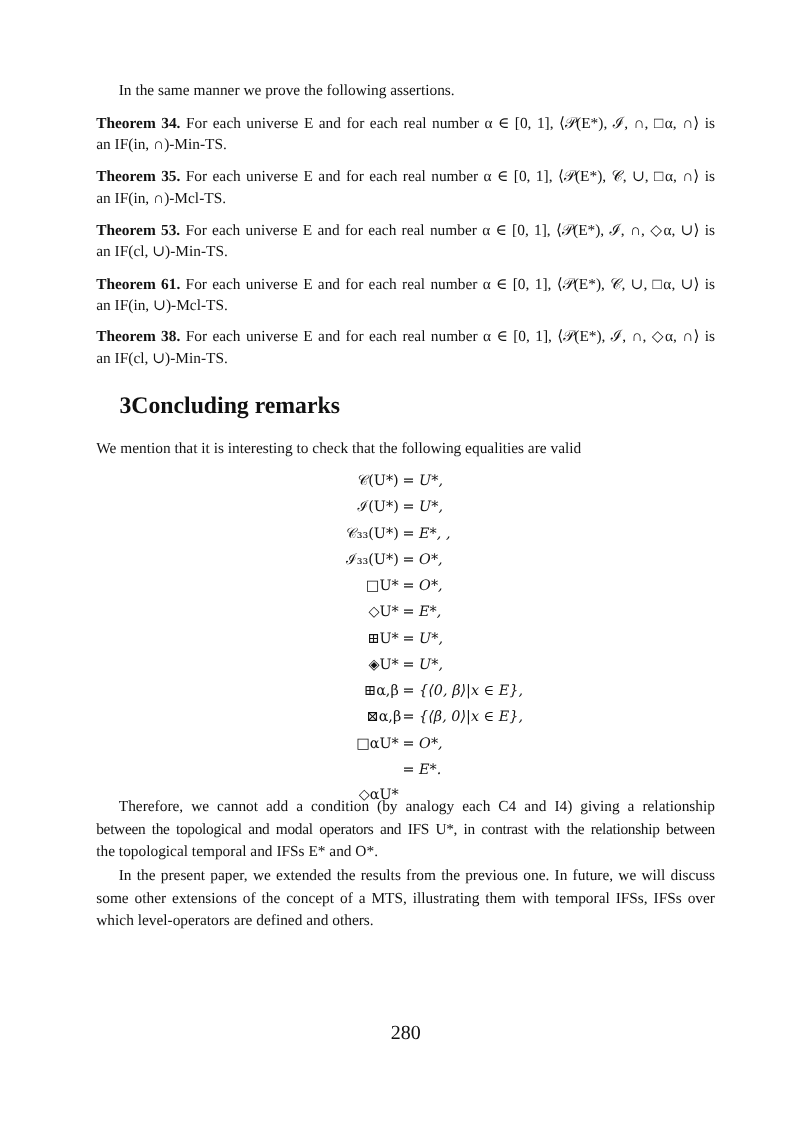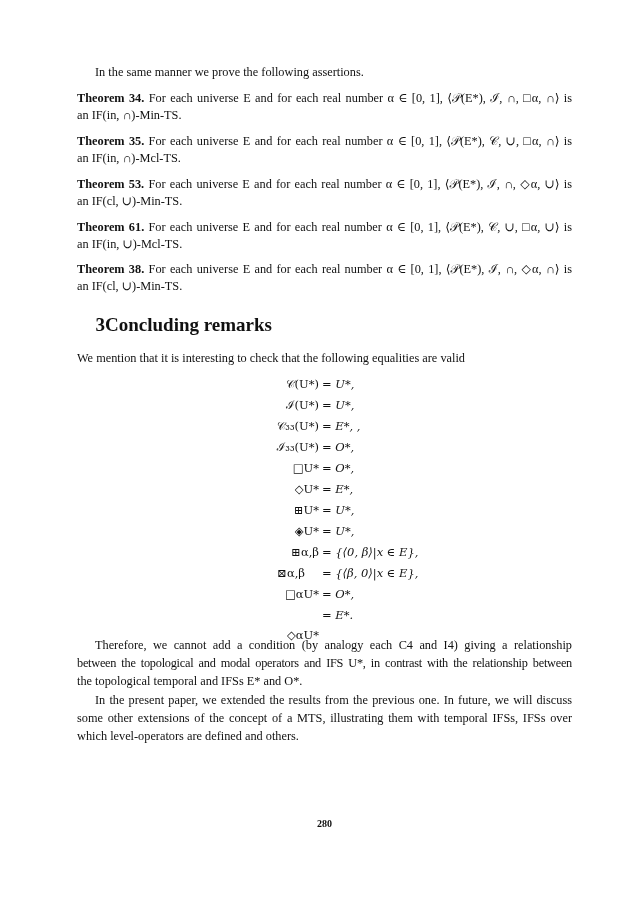--- a/index.html
+++ b/index.html
@@ -9,21 +9,21 @@
   .p { position:absolute; left:0; width:495px; font-size:12.3px; line-height:18px; white-space:nowrap; }
   .indent { padding-left:18px; box-sizing:border-box; }
   .justify { text-align:justify; text-align-last:justify; white-space:normal; }
   b.thm { font-weight:bold; }
   .heading { position:absolute; left:0; font-size:19px; font-weight:bold; line-height:24px; white-space:nowrap; }
   .heading .num { display:inline-block; width:28px; }
   .eqs { position:absolute; left:0; width:495px; }
   .eq { position:absolute; font-size:12.3px; line-height:18px; white-space:nowrap; font-family:"DejaVu Serif","Liberation Serif",serif; font-size:11.5px; }
   .eq .lhs { position:absolute; right:0; text-align:right; }
   .eq .rhs { position:absolute; left:0; font-style:italic; }
-  .pagenum { position:absolute; left:0; width:495px; text-align:center; font-size:10px;font-weight:bold; }
+  .pagenum { position:absolute; left:0; width:495px; text-align:center; font-size:16px; }
 </style>
 </head>
 <body>
 
 <div class="page">
 
   <div class="p indent" style="top:63px;">In the same manner we prove the following assertions.</div>
 
   <div class="p justify" style="top:89px;"><b class="thm">Theorem 34.</b> <span>For each universe E and for each real number α ∈ [0, 1], ⟨𝒫(E*), ℐ, ∩, □α, ∩⟩ is</span></div>
   <div class="p" style="top:106px;">an IF(in, ∩)-Min-TS.</div>
@@ -75,21 +75,21 @@
       </div>
     <div class="eq" style="top:147px; left:0; width:495px;">
         <span class="lhs" style="right:253px;">◈U*</span>
         <span class="rhs" style="left:245px;">= U*,</span>
       </div>
     <div class="eq" style="top:168px; left:0; width:495px;">
         <span class="lhs" style="right:253px;">⊞α,β</span>
         <span class="rhs" style="left:245px;">= {⟨0, β⟩|x ∈ E},</span>
       </div>
     <div class="eq" style="top:189px; left:0; width:495px;">
-        <span class="lhs" style="right:267px;">⊠α,β</span>
+        <span class="lhs" style="right:251px;">⊠α,β</span>
         <span class="rhs" style="left:245px;">= {⟨β, 0⟩|x ∈ E},</span>
       </div>
     <div class="eq" style="top:210px; left:0; width:495px;">
         <span class="lhs" style="right:253px;">□αU*</span>
         <span class="rhs" style="left:245px;">= O*,</span>
       </div>
     <div class="eq" style="top:231px; left:0; width:495px;">
         <span class="lhs" style="right:253px;margin-top:20px;">◇αU*</span>
         <span class="rhs" style="left:245px;">= E*.</span>
       </div>

